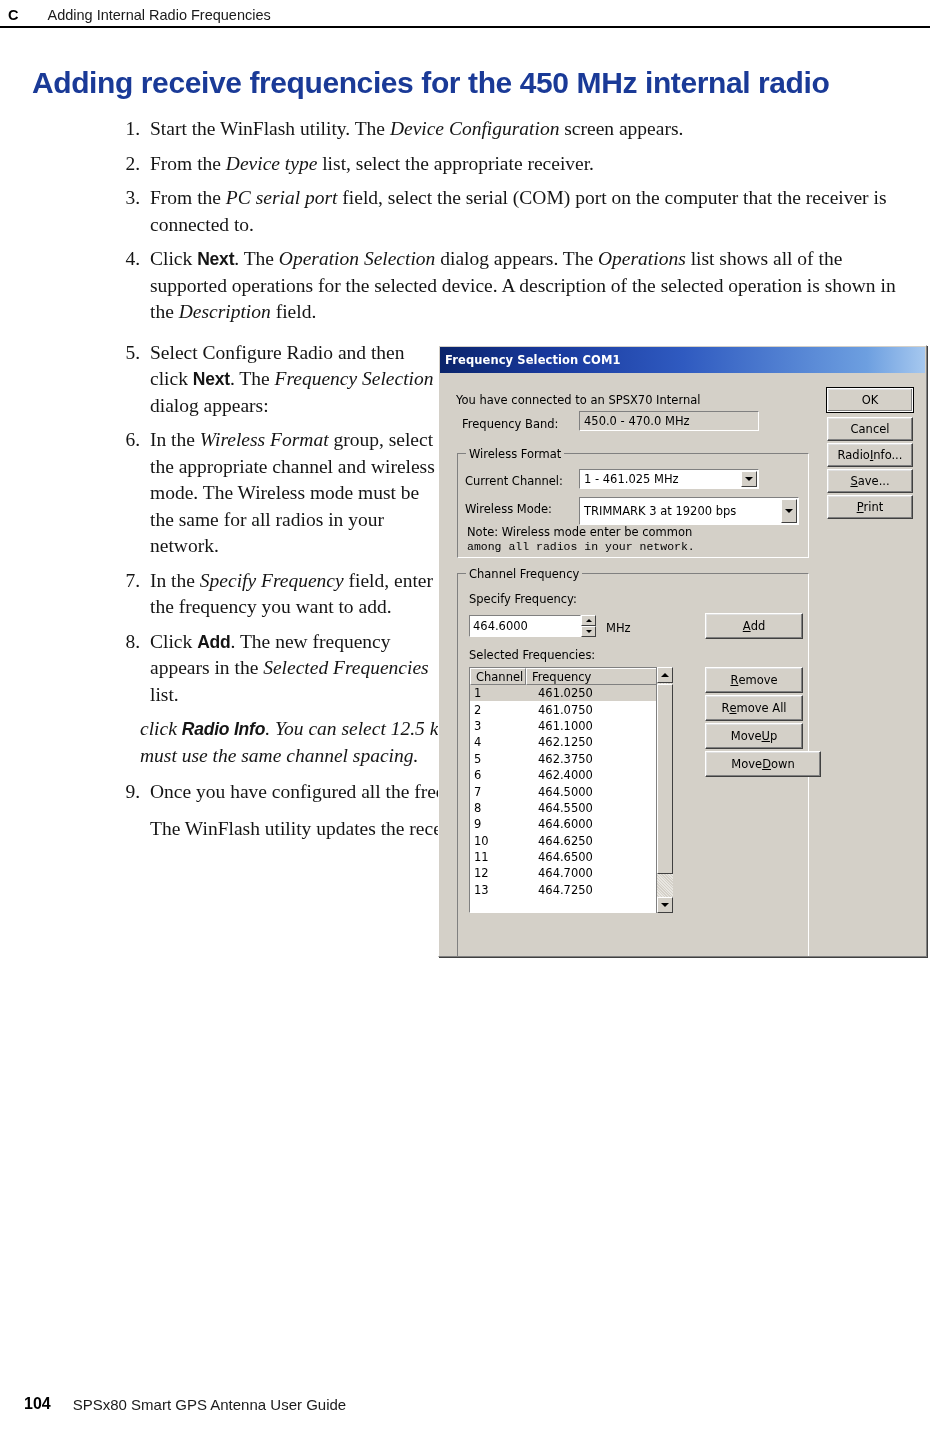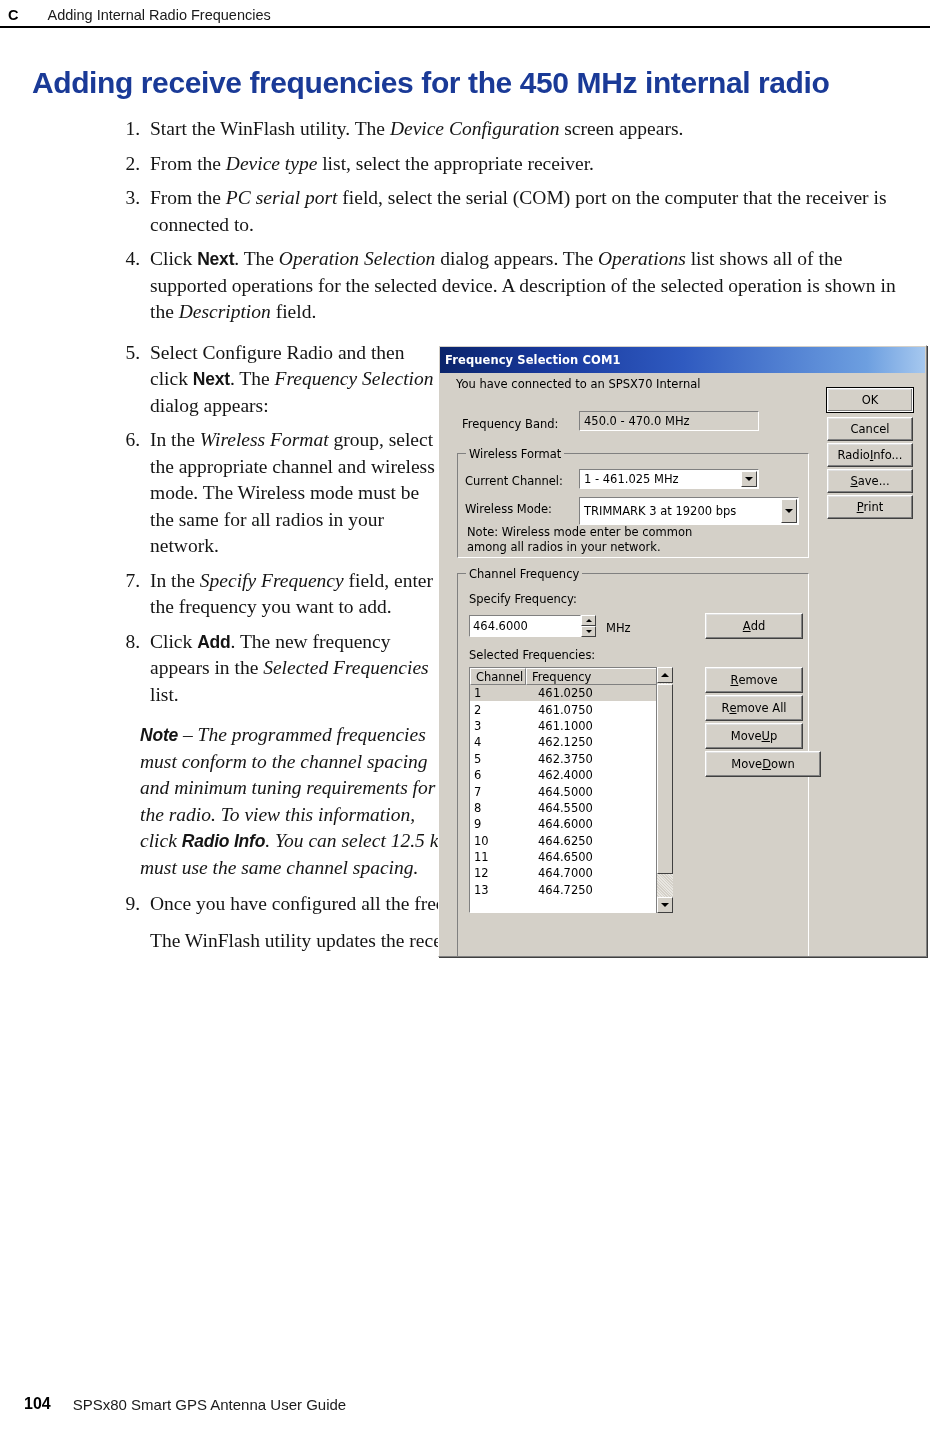--- a/index.html
+++ b/index.html
@@ -388,40 +388,39 @@
   <div class="step step-narrow">
     <span class="num">7.</span>
     <span class="txt">In the <i>Specify Frequency</i> field, enter the frequency you want to add.</span>
   </div>
 
   <div class="step step-narrow">
     <span class="num">8.</span>
     <span class="txt">Click <b>Add</b>. The new frequency appears in the <i>Selected Frequencies</i> list.</span>
   </div>
 
-  <div class="note-block"><b>Note</b> – The programmed frequencies must conform to the channel spacing and minimum tuning requirements for the radio. To view this information,</div>
   <div class="note-tail">click <b>Radio Info</b>. You can select 12.5 kHz or 25 kHz channel spacing. All radios in your network must use the same channel spacing.</div>
 
   <div class="step after-note">
     <span class="num">9.</span>
     <span class="txt">Once you have configured all the frequencies that you require, click <b>OK</b>.</span>
   </div>
 
   <div class="sub-para">The WinFlash utility updates the receiver radio frequencies and then restarts the receiver.</div>
 </div>
 
 <div class="win-dialog">
 
   <div class="titlebar">
     <span>Frequency Selection COM1</span>
   </div>
 
   <div class="dlg-body">
 
-    <div class="dlg-text" style="left:17px; top:4px;">You have connected to an SPSX70 Internal</div>
+    <div class="dlg-text" style="left:17px; top:20px;">You have connected to an SPSX70 Internal</div>
 
     <div class="dlg-text" style="left:23px; top:44px;">Frequency Band:</div>
     <div class="readonly-field" style="left:140px; top:38px; width:180px; height:20px;">450.0 - 470.0 MHz</div>
 
     <div class="groupbox" style="left:18px; top:80px; width:352px; height:105px;">
       <span class="groupbox-label">Wireless Format</span>
     </div>
 
     <div class="dlg-text" style="left:26px; top:101px;">Current Channel:</div>
     <div class="combo" style="left:140px; top:96px; width:180px; height:20px;">
@@ -433,21 +432,21 @@
 
     <div class="dlg-text" style="left:26px; top:129px;">Wireless Mode:</div>
     <div class="combo" style="left:140px; top:124px; width:220px; height:28px;">
       <span>TRIMMARK 3 at 19200 bps</span>
       <span class="combo-arrow">
           <i class="tri-down"></i>
         </span>
     </div>
 
     <div class="dlg-text" style="left:28px; top:152px;">Note: Wireless mode enter be common</div>
-    <div class="dlg-text" style="left:28px; top:167px;">among all radios in your network.</div>
+    <div class="dlg-text" style="left:28px; top:167px;font-family:Liberation Mono, monospace;">among all radios in your network.</div>
 
     <div class="groupbox" style="left:18px; top:200px; width:352px; height:385px;">
       <span class="groupbox-label">Channel Frequency</span>
     </div>
 
     <div class="dlg-text" style="left:30px; top:219px;">Specify Frequency:</div>
 
     <div class="text-field" style="left:30px; top:242px; width:112px; height:22px;">464.6000</div>
     <div class="spinner" style="left:142px; top:242px; height:22px;">
       <span class="spin-half">

